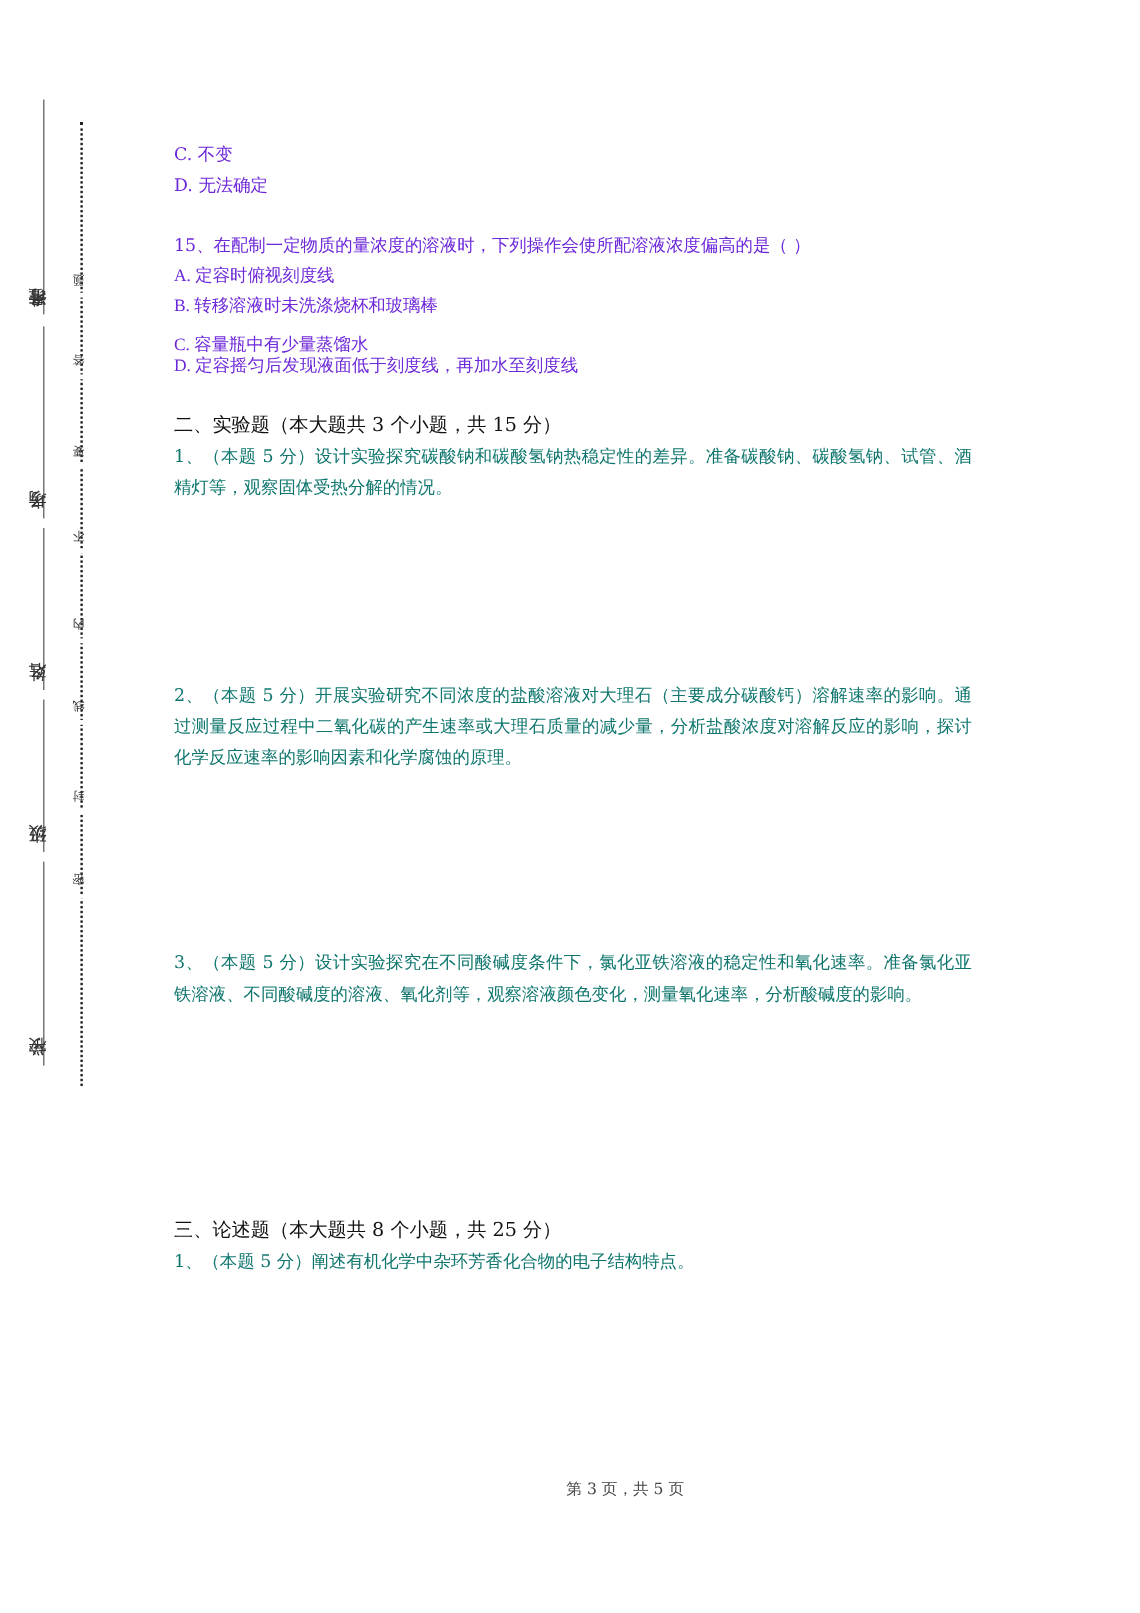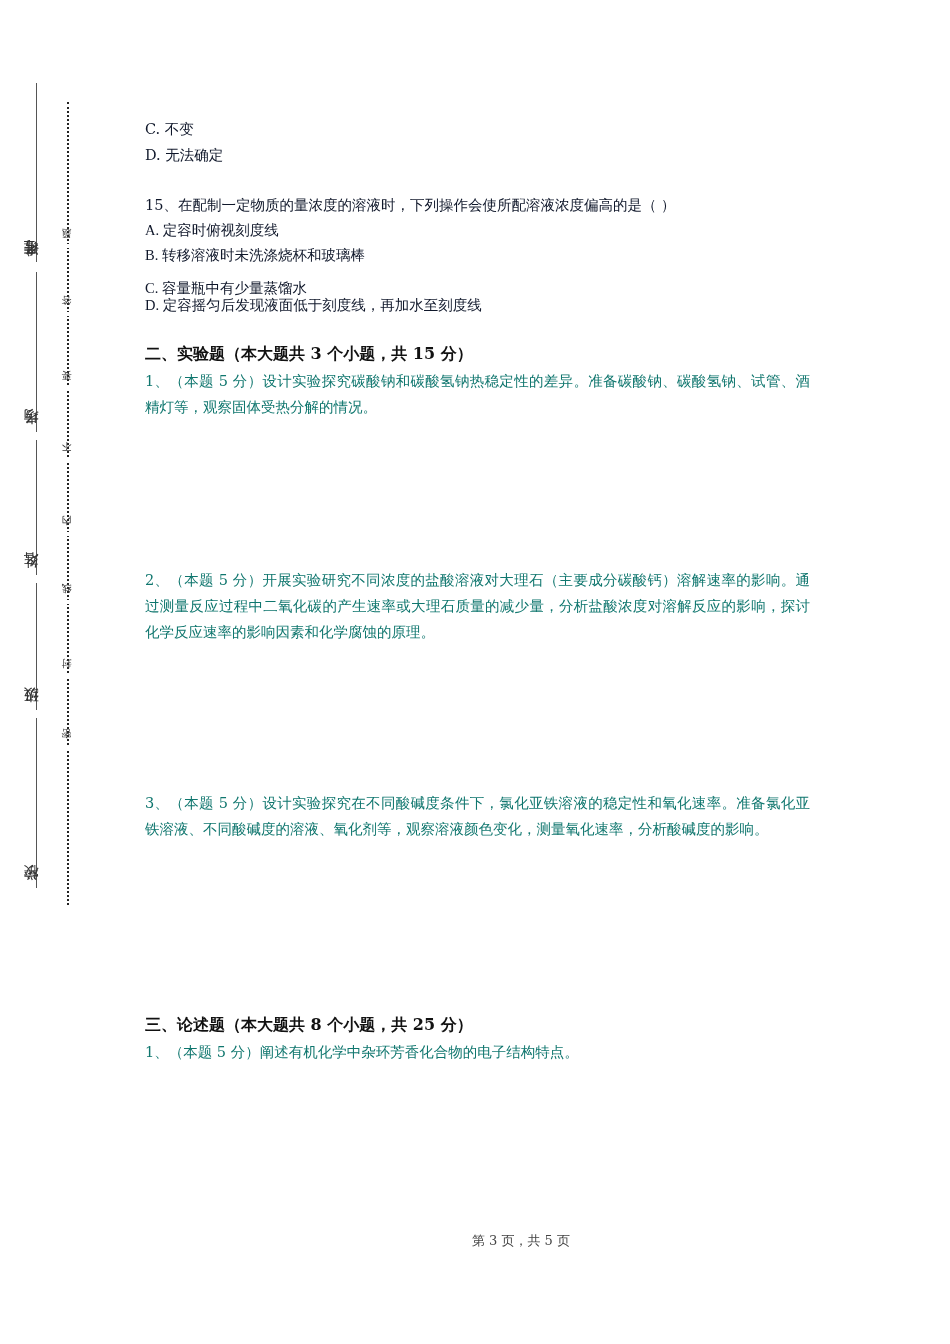--- a/index.html
+++ b/index.html
@@ -7,23 +7,23 @@
            font-family: "DejaVu Serif", "Liberation Serif", serif; color: #3a3a3a; }
     .binding { position: absolute; left: 0; top: 0; width: 100px; height: 1344px; }
     .solid-line { position: absolute; left: 36px; top: 83px; width: 1px; height: 806px; background: #555; }
     .dot-line { position: absolute; left: 67px; top: 102px; width: 0; height: 803px;
                 border-left: 2px dotted #222; }
     .vlabel { position: absolute; left: 22px; writing-mode: vertical-rl; transform: rotate(180deg);
               font-size: 15px; color: #333; background: #fff; padding: 3px 0; letter-spacing: 1px; }
     .vseal { position: absolute; left: 60px; writing-mode: vertical-rl; transform: rotate(180deg);
              font-size: 10px; color: #333; background: #fff; padding: 2px 0; }
     .content { position: absolute; left: 145px; top: 0; width: 670px; }
-    .line { position: absolute; left: 0; font-size: 14.5px; line-height: 25px; white-space: nowrap; color: #0f172a; text-align: center; }
+    .line { position: absolute; left: 0; font-size: 14.5px; line-height: 25px; white-space: nowrap; color: #6d28d9; text-align: center; }
     .opt-sans { font-family: Liberation Serif, serif; }
-    .section-title { position: absolute; left: 0; font-size: 16px; font-weight: bold; color: #111; white-space: nowrap; }
+    .section-title { position: absolute; left: 0; font-size: 16px; font-weight: normal; color: #111; white-space: nowrap; }
     .para { position: absolute; left: 0; width: 665px; font-size: 14.5px; line-height: 26px; color: #0f766e; text-align: justify; }
     .footer { position: absolute; top: 1232px; left: 0; width: 950px; text-align: center; font-size: 13px; color: #444; margin-left: 46px; }
   </style>
 </head>
 <body>
 
 <div class="binding">
   <div class="solid-line"></div>
   <div class="dot-line"></div>
 

